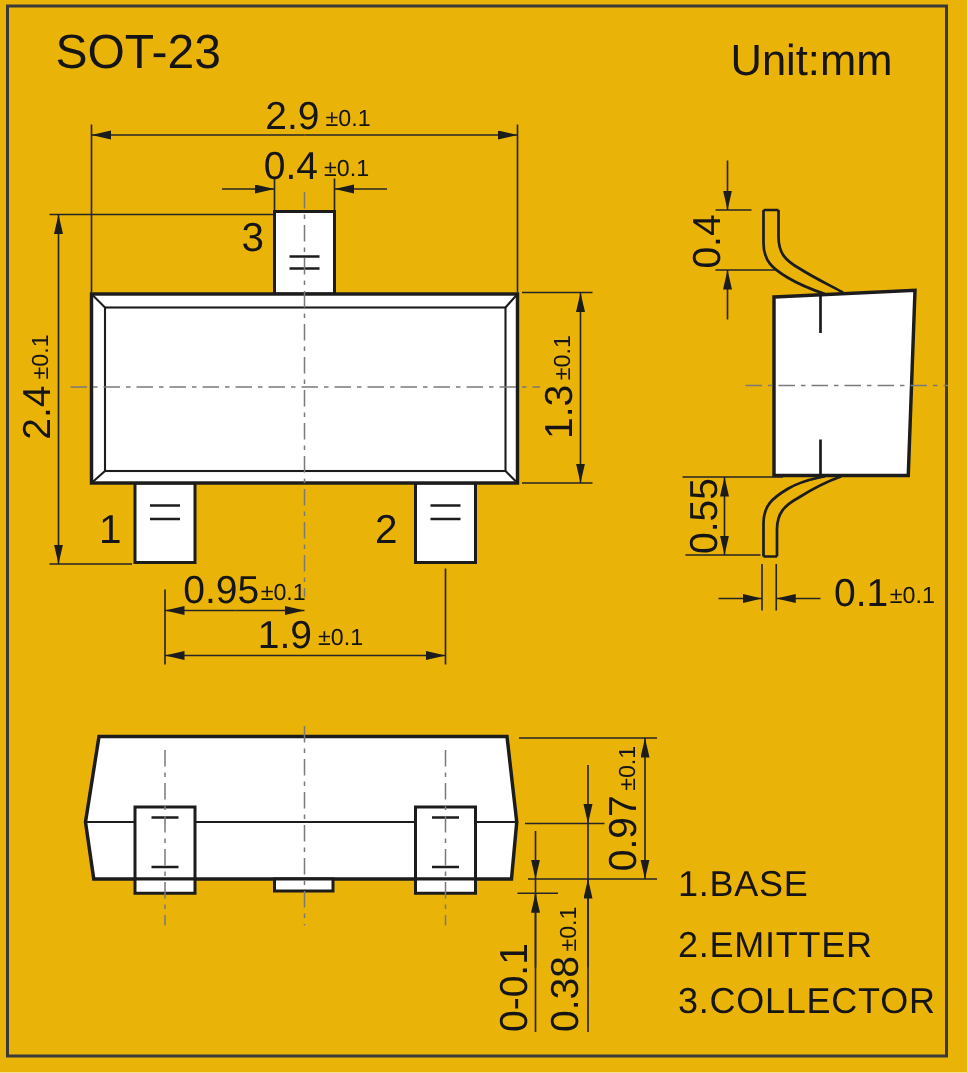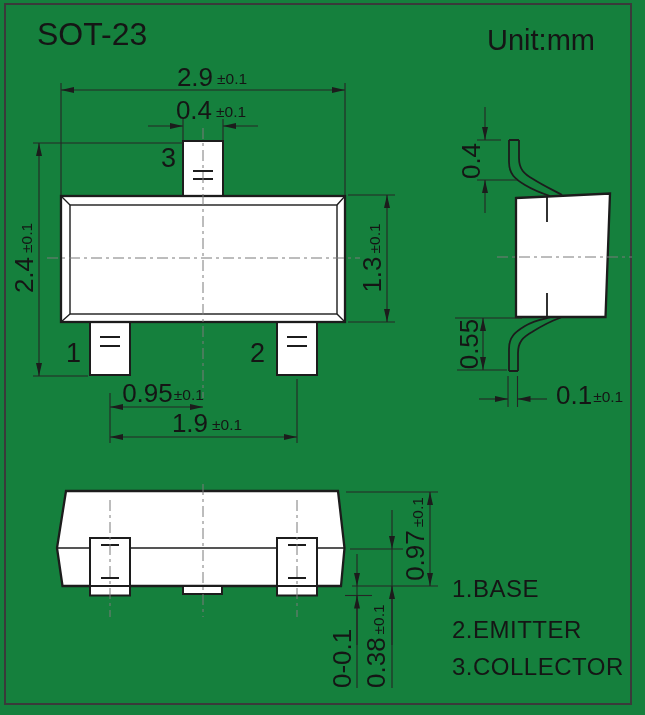--- a/index.html
+++ b/index.html
@@ -1,16 +1,16 @@
 <!DOCTYPE html>
 <html><head>
 <meta charset="utf-8">
 <style>
   html,body{margin:0;padding:0;background:#fff;}
-  #stage{position:relative;width:645px;height:715px;background:#15803d;overflow:hidden;}
+  #stage{position:relative;width:645px;height:715px;background:#eab308;overflow:hidden;}
   svg{display:block;}
   .outline-fill{fill:#ffffff;stroke:#1c1c1c;stroke-width:2.3;stroke-linejoin:miter;}
   .inner{fill:none;stroke:#1c1c1c;stroke-width:1.4;}
   .pin{fill:#ffffff;stroke:#1c1c1c;stroke-width:2;}
   .lead{fill:none;stroke:#1c1c1c;stroke-width:1.8;}
   .mark{stroke:#1c1c1c;stroke-width:1.8;}
   .cl{stroke:#7a7a7a;stroke-width:1;stroke-dasharray:11 4 3 4;fill:none;}
   .dim{stroke:#262626;stroke-width:1.1;fill:none;}
   
   text{fill:#151515;font-family:"Liberation Sans","DejaVu Sans",sans-serif;}

